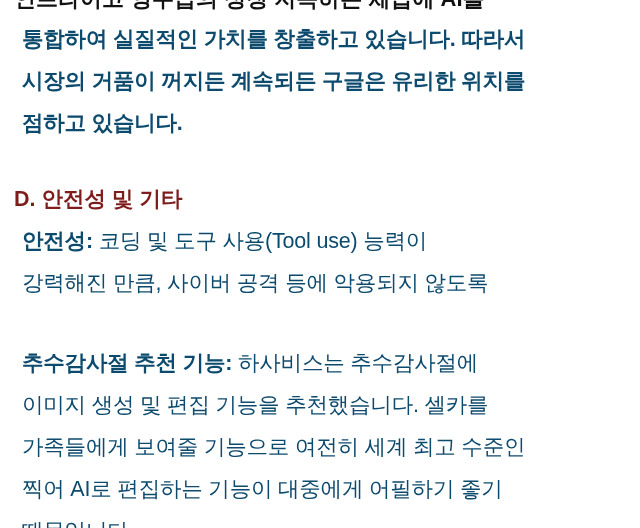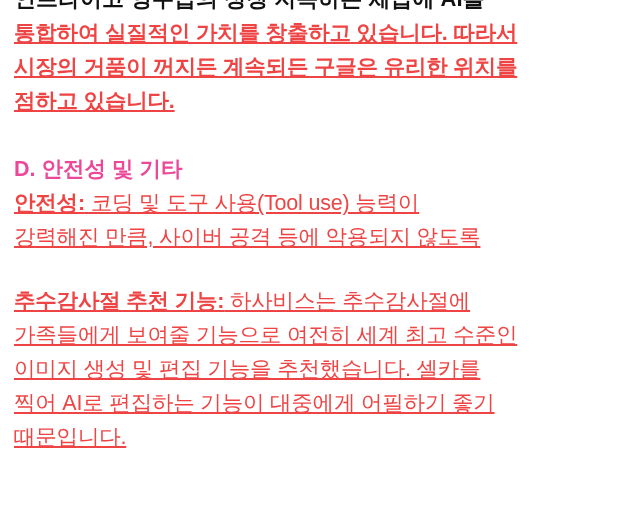--- a/index.html
+++ b/index.html
@@ -32,45 +32,44 @@
     position: absolute;
     top: -17px;
     left: 0;
     font-size: 22px;
     font-weight: 700;
     line-height: 31px;
     white-space: nowrap;
     color: #111111;
   }
   p {
-    margin: 0;
+    margin: 8px;
     font-size: 21.5px;
     line-height: 34px;
     letter-spacing: -0.2px;
-    color: #ef4444;
-    text-decoration: underline;
+    color: #0c4a6e;
   }
   p.bold {
     font-weight: 700;
   }
   .para {
     margin-bottom: 0;
   }
   .gap-lg {
     height: 34px;
   }
   .gap-md {
     height: 30px;
   }
   .heading {
     font-size: 21.5px;
     font-weight: 700;
     line-height: 34px;
     margin: 0;
-    color: #ec4899;
+    color: #7f1d1d;
   }
   .lead {
     font-weight: 700;
     text-align: right;
   }
   .body-text {
     font-weight: 400;
   }
   .line {
     display: block;
@@ -98,19 +97,19 @@
 
   <div class="para">
     <p><span class="lead">안전성:</span><span class="body-text"> 코딩 및 도구 사용(Tool use) 능력이</span></p>
     <p class="body-text">강력해진 만큼, 사이버 공격 등에 악용되지 않도록</p>
   </div>
 
   <div class="gap-md"></div>
 
   <div class="para">
     <p><span class="lead">추수감사절 추천 기능:</span><span class="body-text"> 하사비스는 추수감사절에</span></p>
+    <p class="body-text">이미지 생성 및 편집 기능을 추천했습니다. 셀카를</p>
     <p class="body-text">가족들에게 보여줄 기능으로 여전히 세계 최고 수준인</p>
-    <p class="body-text">이미지 생성 및 편집 기능을 추천했습니다. 셀카를</p>
     <p class="body-text">찍어 AI로 편집하는 기능이 대중에게 어필하기 좋기</p>
     <p class="body-text">때문입니다.</p>
   </div>
 
 </div>
 
 </body></html>

